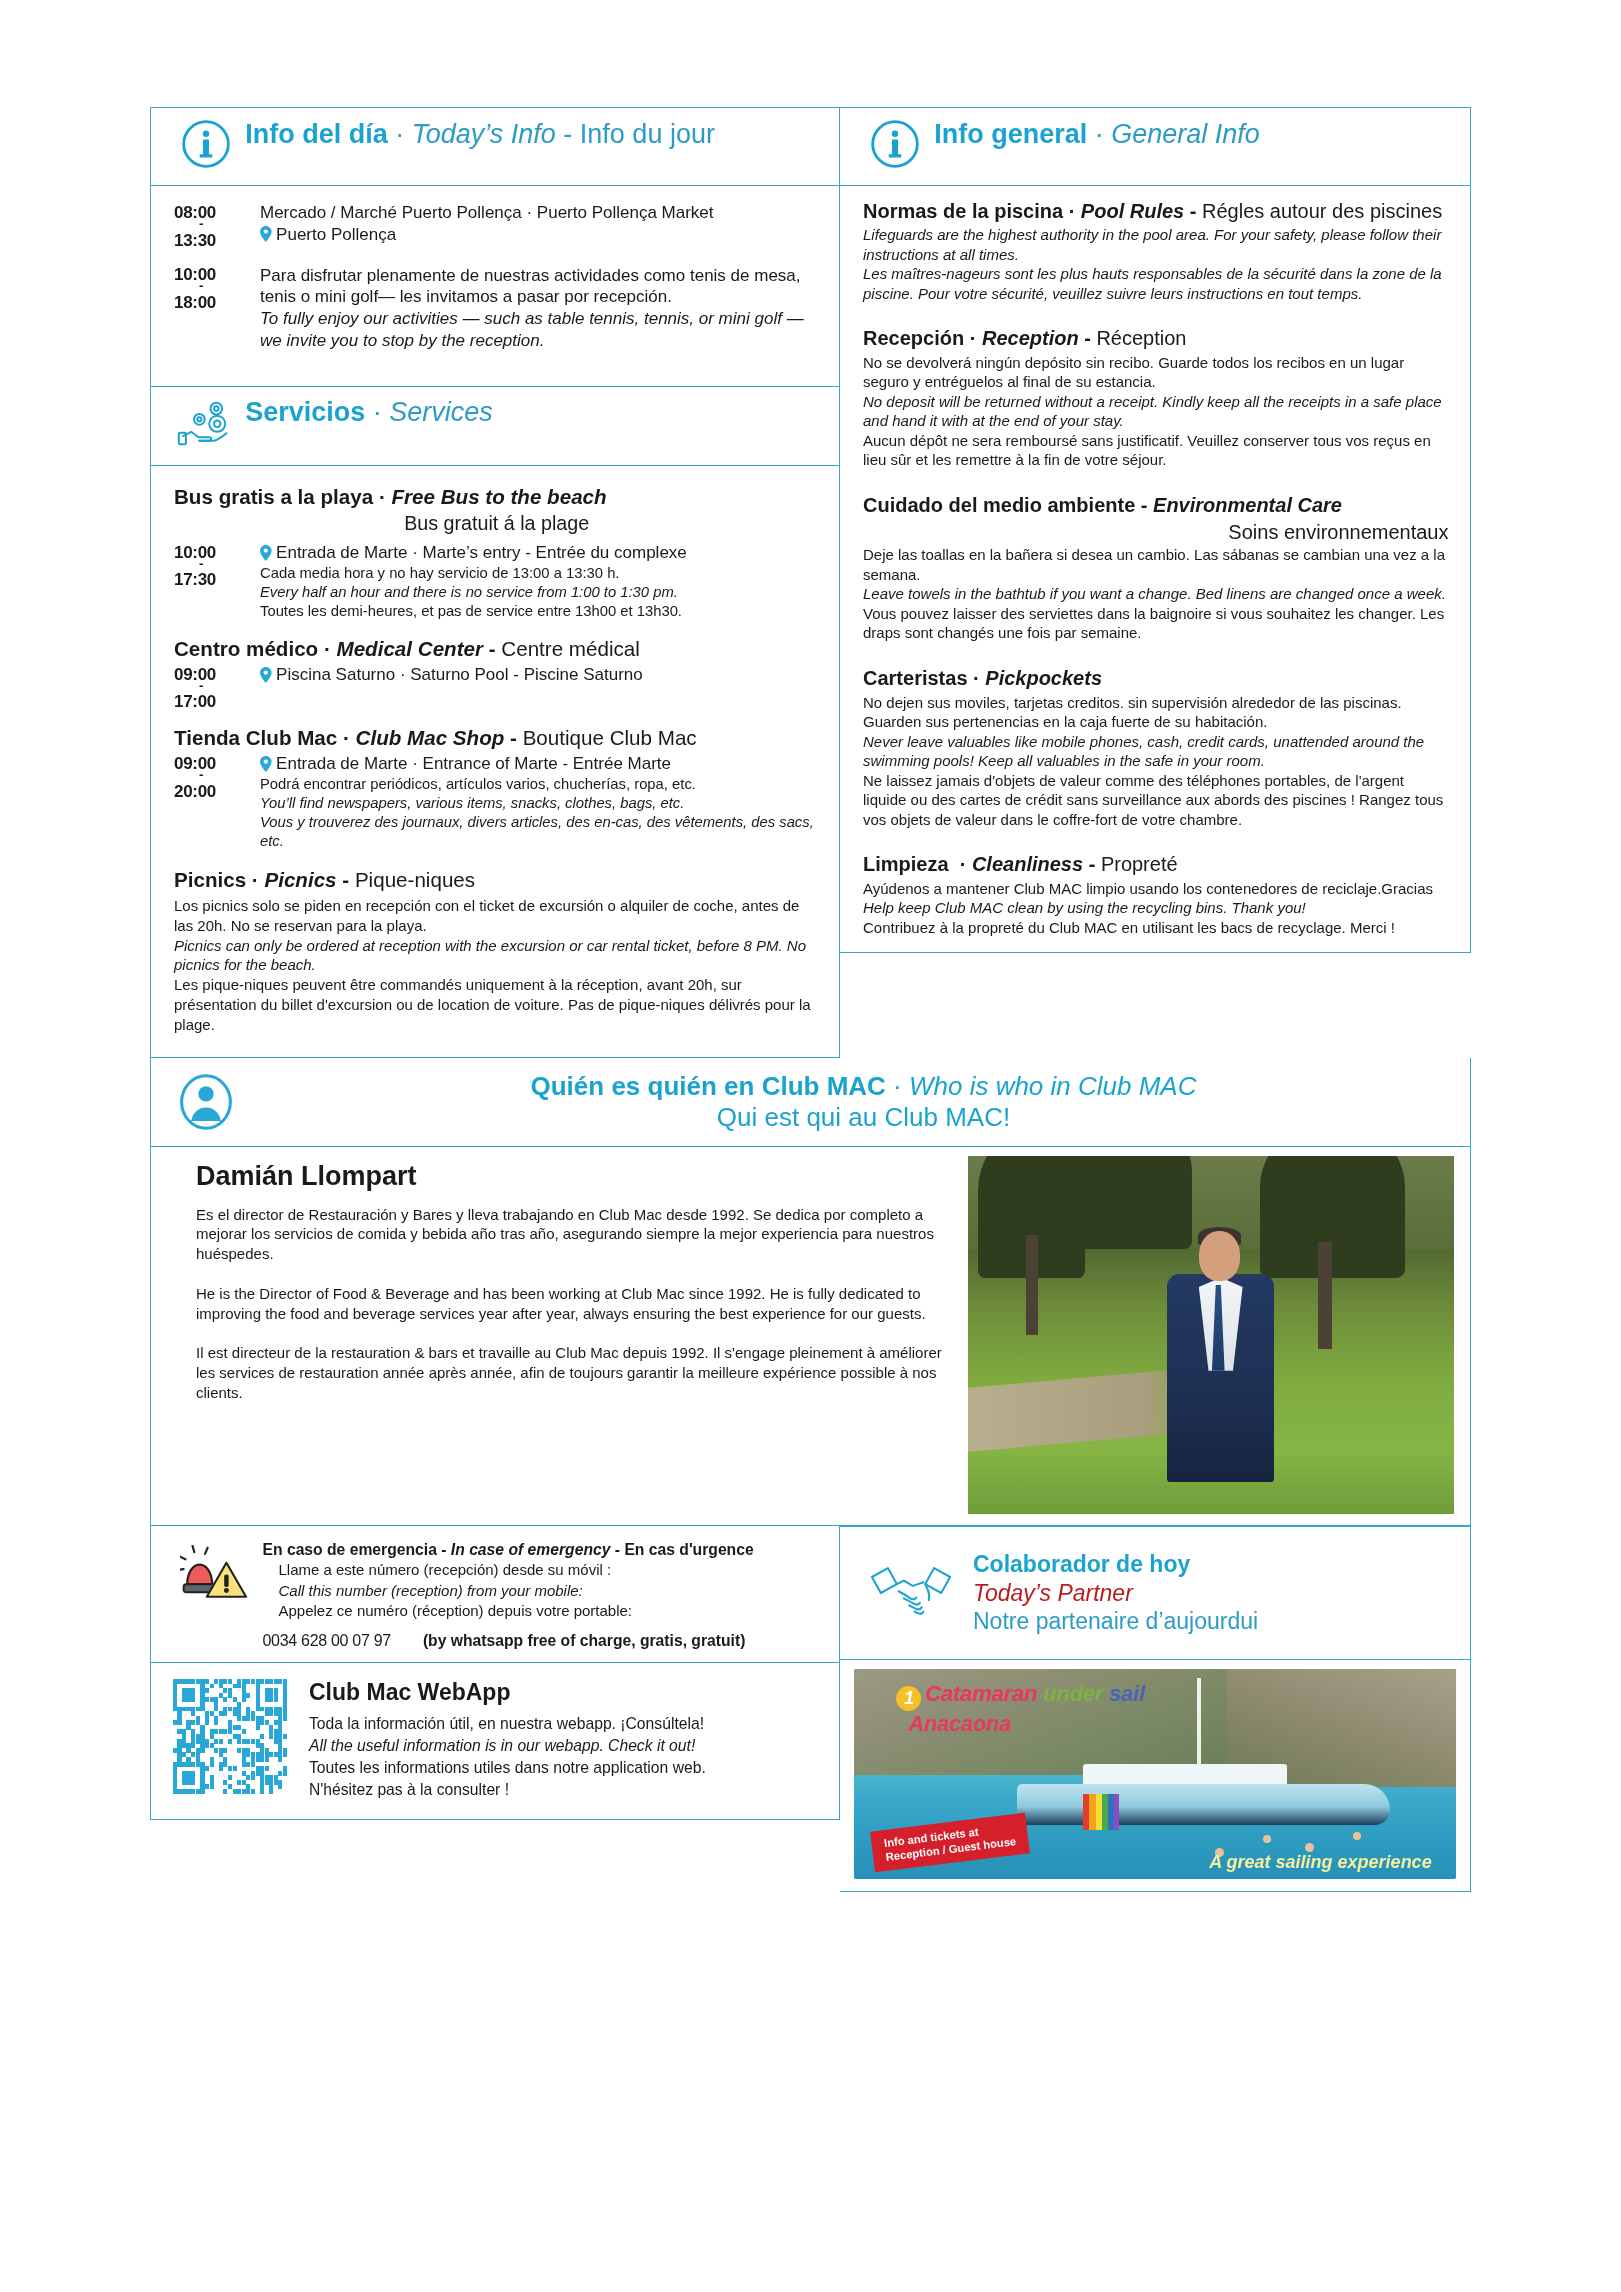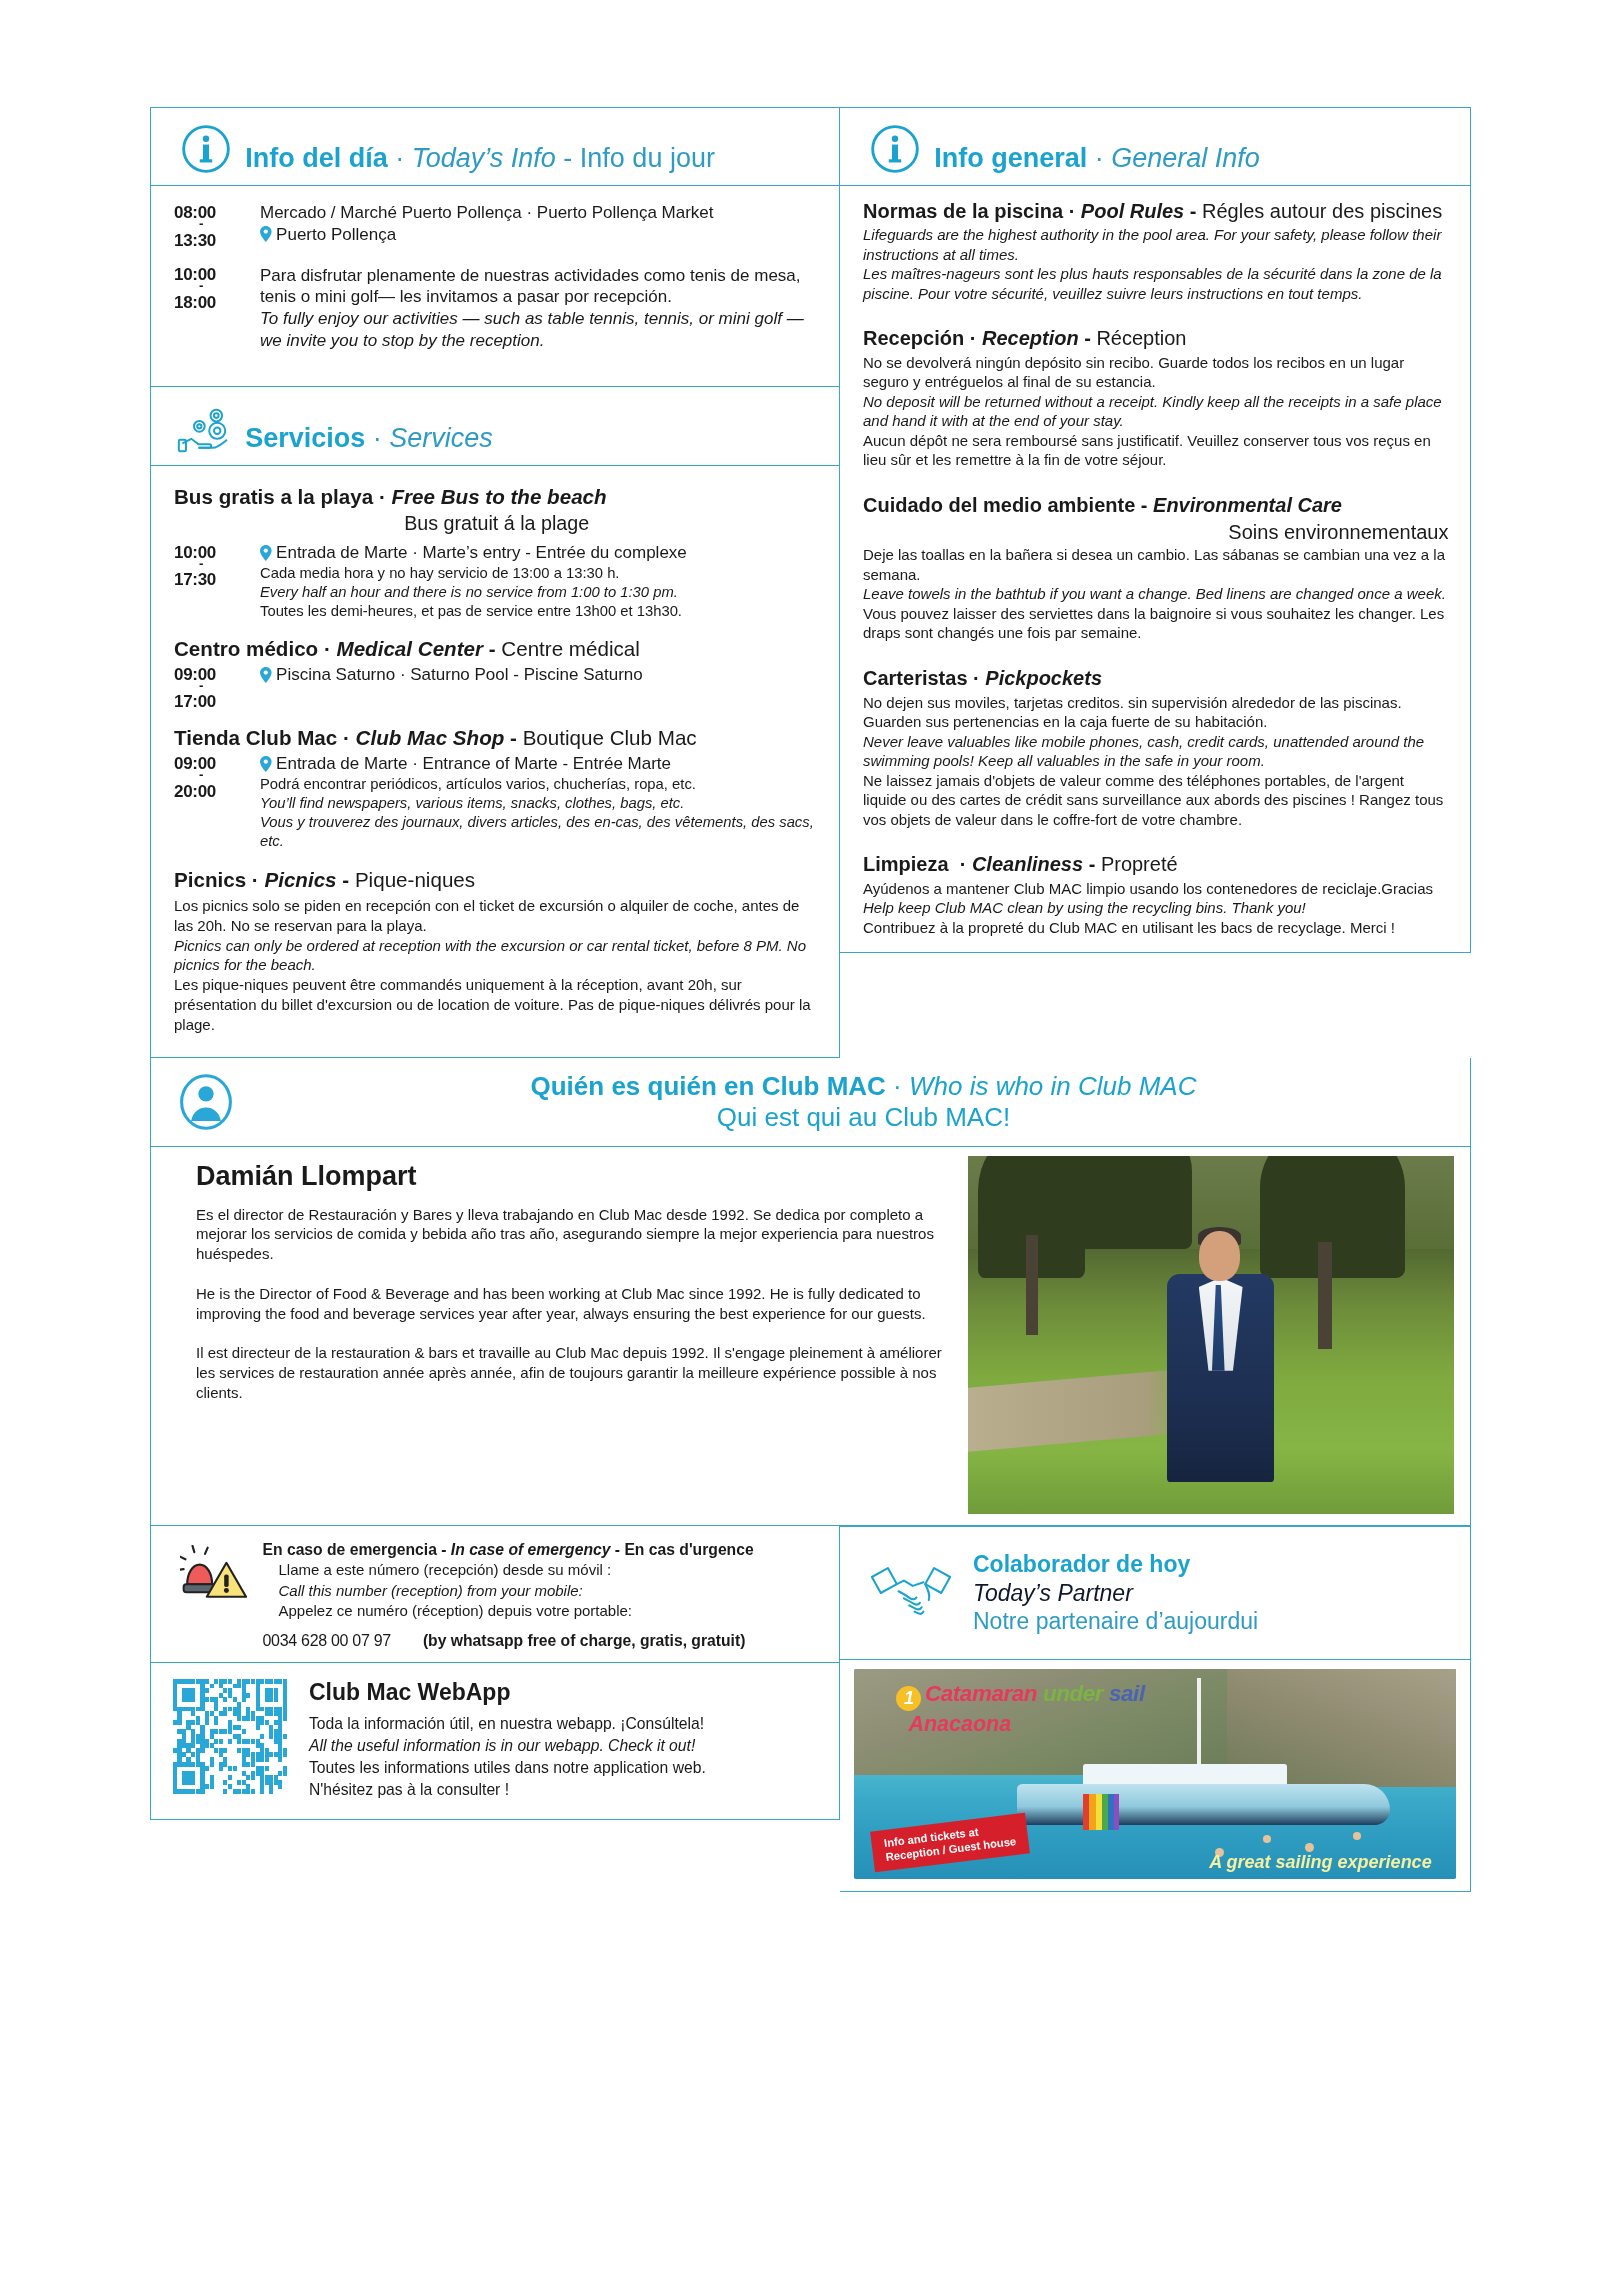--- a/index.html
+++ b/index.html
@@ -16,21 +16,21 @@
   .ital { font-style: italic; }
 
   .grid2 { display: flex; gap: 0; }
   .colL { width: 690px; }
   .colR { width: 631px; }
   .boxb { border-left: 1.8px solid #3aa6c6; border-right: 1.8px solid #3aa6c6;
           border-bottom: 1.8px solid #3aa6c6; }
 
   
   .hdr {
-    display: flex; align-items: flex-end;
+    display: flex; align-items: flex-start;
     border: 1.8px solid #3aa6c6;
     padding: 10.7px 0 10.7px 23px;
     min-height: 79px;
   }
   .hdr .hicon { width: 64px; flex: 0 0 64px; display:flex; align-items:center; justify-content:center; }
   .hdr .htext { font-size: 27px; line-height: 1.15; padding-left: 7.2px; }
   .hdr .htext b { font-weight: bold; color: #1ba3cf; }
   .hdr .htext i { font-style: italic; color: #2e9bc4; font-weight: normal; }
   .hdr .htext .pl { color: #2e9bc4; }
 
@@ -99,21 +99,21 @@
   .webapp .qr { width: 115px; flex: 0 0 115px; }
   .webapp .wtext { flex: 1; padding-left: 21.5px; }
   .webapp .wtitle { font-size: 23px; font-weight: bold; margin-bottom: 7.2px; }
   .webapp .wl { font-size: 15.7px; line-height: 1.4; }
   .webapp .wl.it { font-style: italic; }
 
   .partner-hdr { border: 1.8px solid #3aa6c6; border-left: 0; display: flex; align-items: center; padding: 12.5px 9px 12.5px 21.5px; min-height: 134px; }
   .partner-hdr .picon { width: 99px; flex: 0 0 99px; display:flex; align-items:center; justify-content:center; }
   .partner-hdr .ptext { flex: 1; padding-left: 12.5px; }
   .partner-hdr .p1 { font-size: 23px; font-weight: bold; color: #1ba3cf; line-height: 1.22; }
-  .partner-hdr .p2 { font-size: 23px; font-style: italic; color: #0f172a; line-height: 1.22; }
+  .partner-hdr .p2 { font-size: 23px; font-style: italic; color: #b91c1c; line-height: 1.22; }
   .partner-hdr .p3 { font-size: 23px; color: #2e9bc4; line-height: 1.22; }
 
   .partner-ad { border-left: 0; border-right: 1.8px solid #3aa6c6; border-bottom: 1.8px solid #3aa6c6; padding: 9px 14.3px 12.5px 14.3px; }
 
   
   .ad { position: relative; width: 100%; height: 210px; overflow: hidden; border-radius: 1.8px;
         background: linear-gradient(180deg,#8f9b7e 0%,#93a083 18%,#7fa58f 34%,#4fb9cf 46%,#3aa9c9 62%,#2e9cc0 80%,#2790b8 100%); }
   .ad .cliff { position:absolute; left:0; top:0; width:100%; height:106px;
         background: linear-gradient(160deg,#9a9b82 0%,#8d8e74 25%,#7d8a66 45%,#6e7f5c 70%,#5d7350 100%); }
   .ad .cliff2 { position:absolute; right:0; top:0; width:38%; height:118px;

